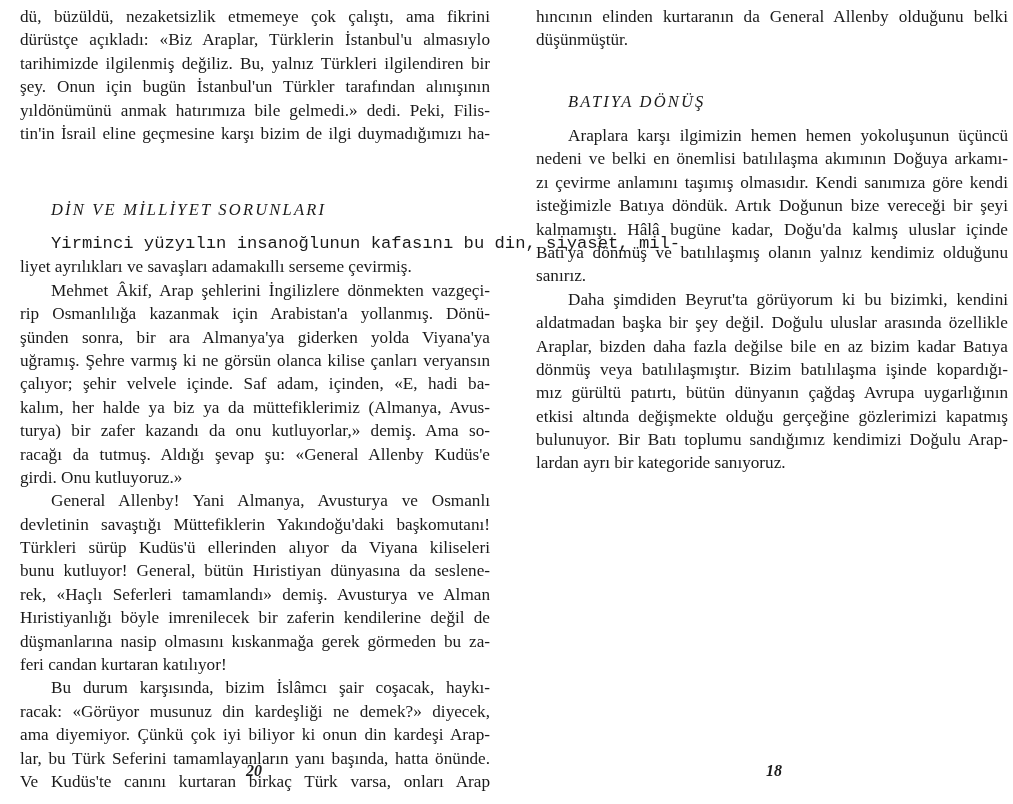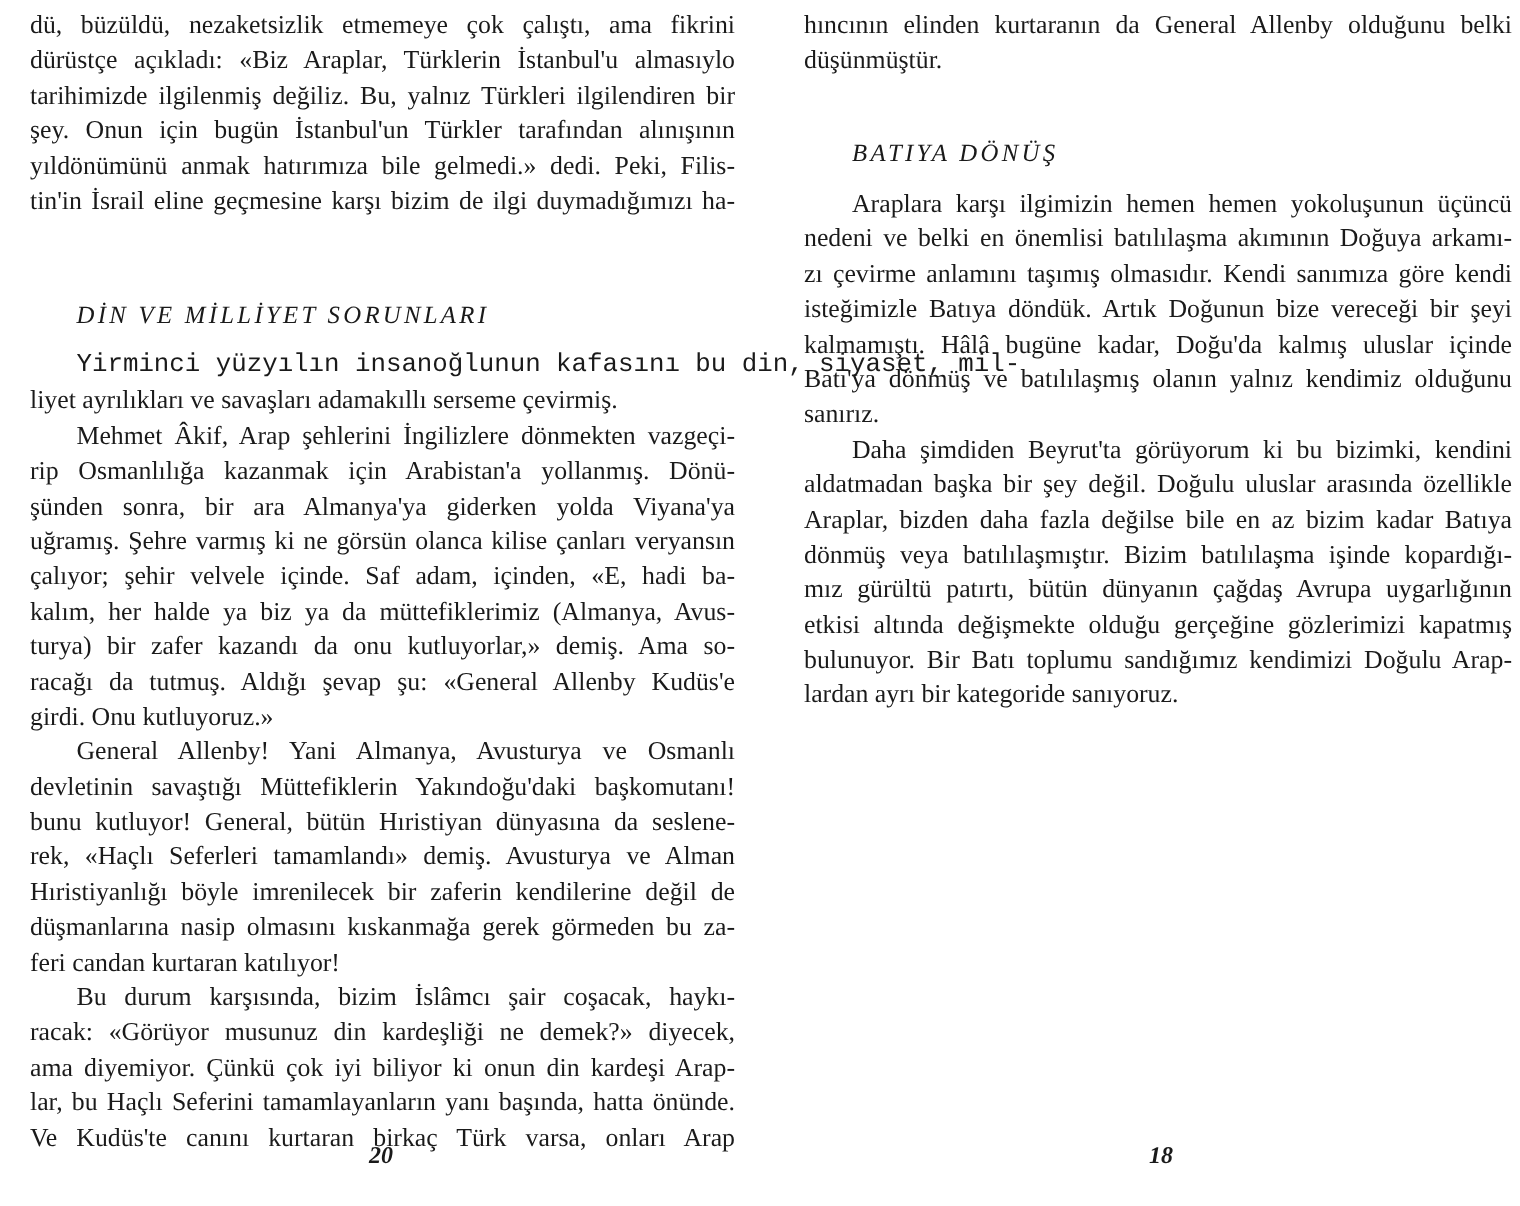--- a/index.html
+++ b/index.html
@@ -36,29 +36,30 @@
     <span class="line">rip Osmanlılığa kazanmak için Arabistan'a yollanmış. Dönü-</span>
     <span class="line">şünden sonra, bir ara Almanya'ya giderken yolda Viyana'ya</span>
     <span class="line">uğramış. Şehre varmış ki ne görsün olanca kilise çanları veryansın</span>
     <span class="line">çalıyor; şehir velvele içinde. Saf adam, içinden, «E, hadi ba-</span>
     <span class="line">kalım, her halde ya biz ya da müttefiklerimiz (Almanya, Avus-</span>
     <span class="line">turya) bir zafer kazandı da onu kutluyorlar,» demiş. Ama so-</span>
     <span class="line">racağı da tutmuş. Aldığı şevap şu: «General Allenby Kudüs'e</span>
     <span class="line last">girdi. Onu kutluyoruz.»</span>
     <span class="line" style="padding-left:31px;">General Allenby! Yani Almanya, Avusturya ve Osmanlı</span>
     <span class="line">devletinin savaştığı Müttefiklerin Yakındoğu'daki başkomutanı!</span>
+    <span class="line">Türkleri sürüp Kudüs'ü ellerinden alıyor da Viyana kiliseleri</span>
     <span class="line">bunu kutluyor! General, bütün Hıristiyan dünyasına da seslene-</span>
     <span class="line">rek, «Haçlı Seferleri tamamlandı» demiş. Avusturya ve Alman</span>
     <span class="line">Hıristiyanlığı böyle imrenilecek bir zaferin kendilerine değil de</span>
     <span class="line">düşmanlarına nasip olmasını kıskanmağa gerek görmeden bu za-</span>
     <span class="line last">feri candan kurtaran katılıyor!</span>
     <span class="line" style="padding-left:31px;">Bu durum karşısında, bizim İslâmcı şair coşacak, haykı-</span>
     <span class="line">racak: «Görüyor musunuz din kardeşliği ne demek?» diyecek,</span>
     <span class="line">ama diyemiyor. Çünkü çok iyi biliyor ki onun din kardeşi Arap-</span>
-    <span class="line">lar, bu Haçlı Seferini tamamlayanların yanı başında, hatta önünde.</span>
+    <span class="line">lar, bu Türk Seferini tamamlayanların yanı başında, hatta önünde.</span>
     <span class="line">Ve Kudüs'te canını kurtaran birkaç Türk varsa, onları Arap</span>
   </div>
 
   <div class="page-number" style="left:226px;">20</div>
 </div>
 
 <div class="page page-right">
   <div class="text-block" style="top:5px;">
     <span class="line">hıncının elinden kurtaranın da General Allenby olduğunu belki</span>
     <span class="line last">düşünmüştür.</span>

